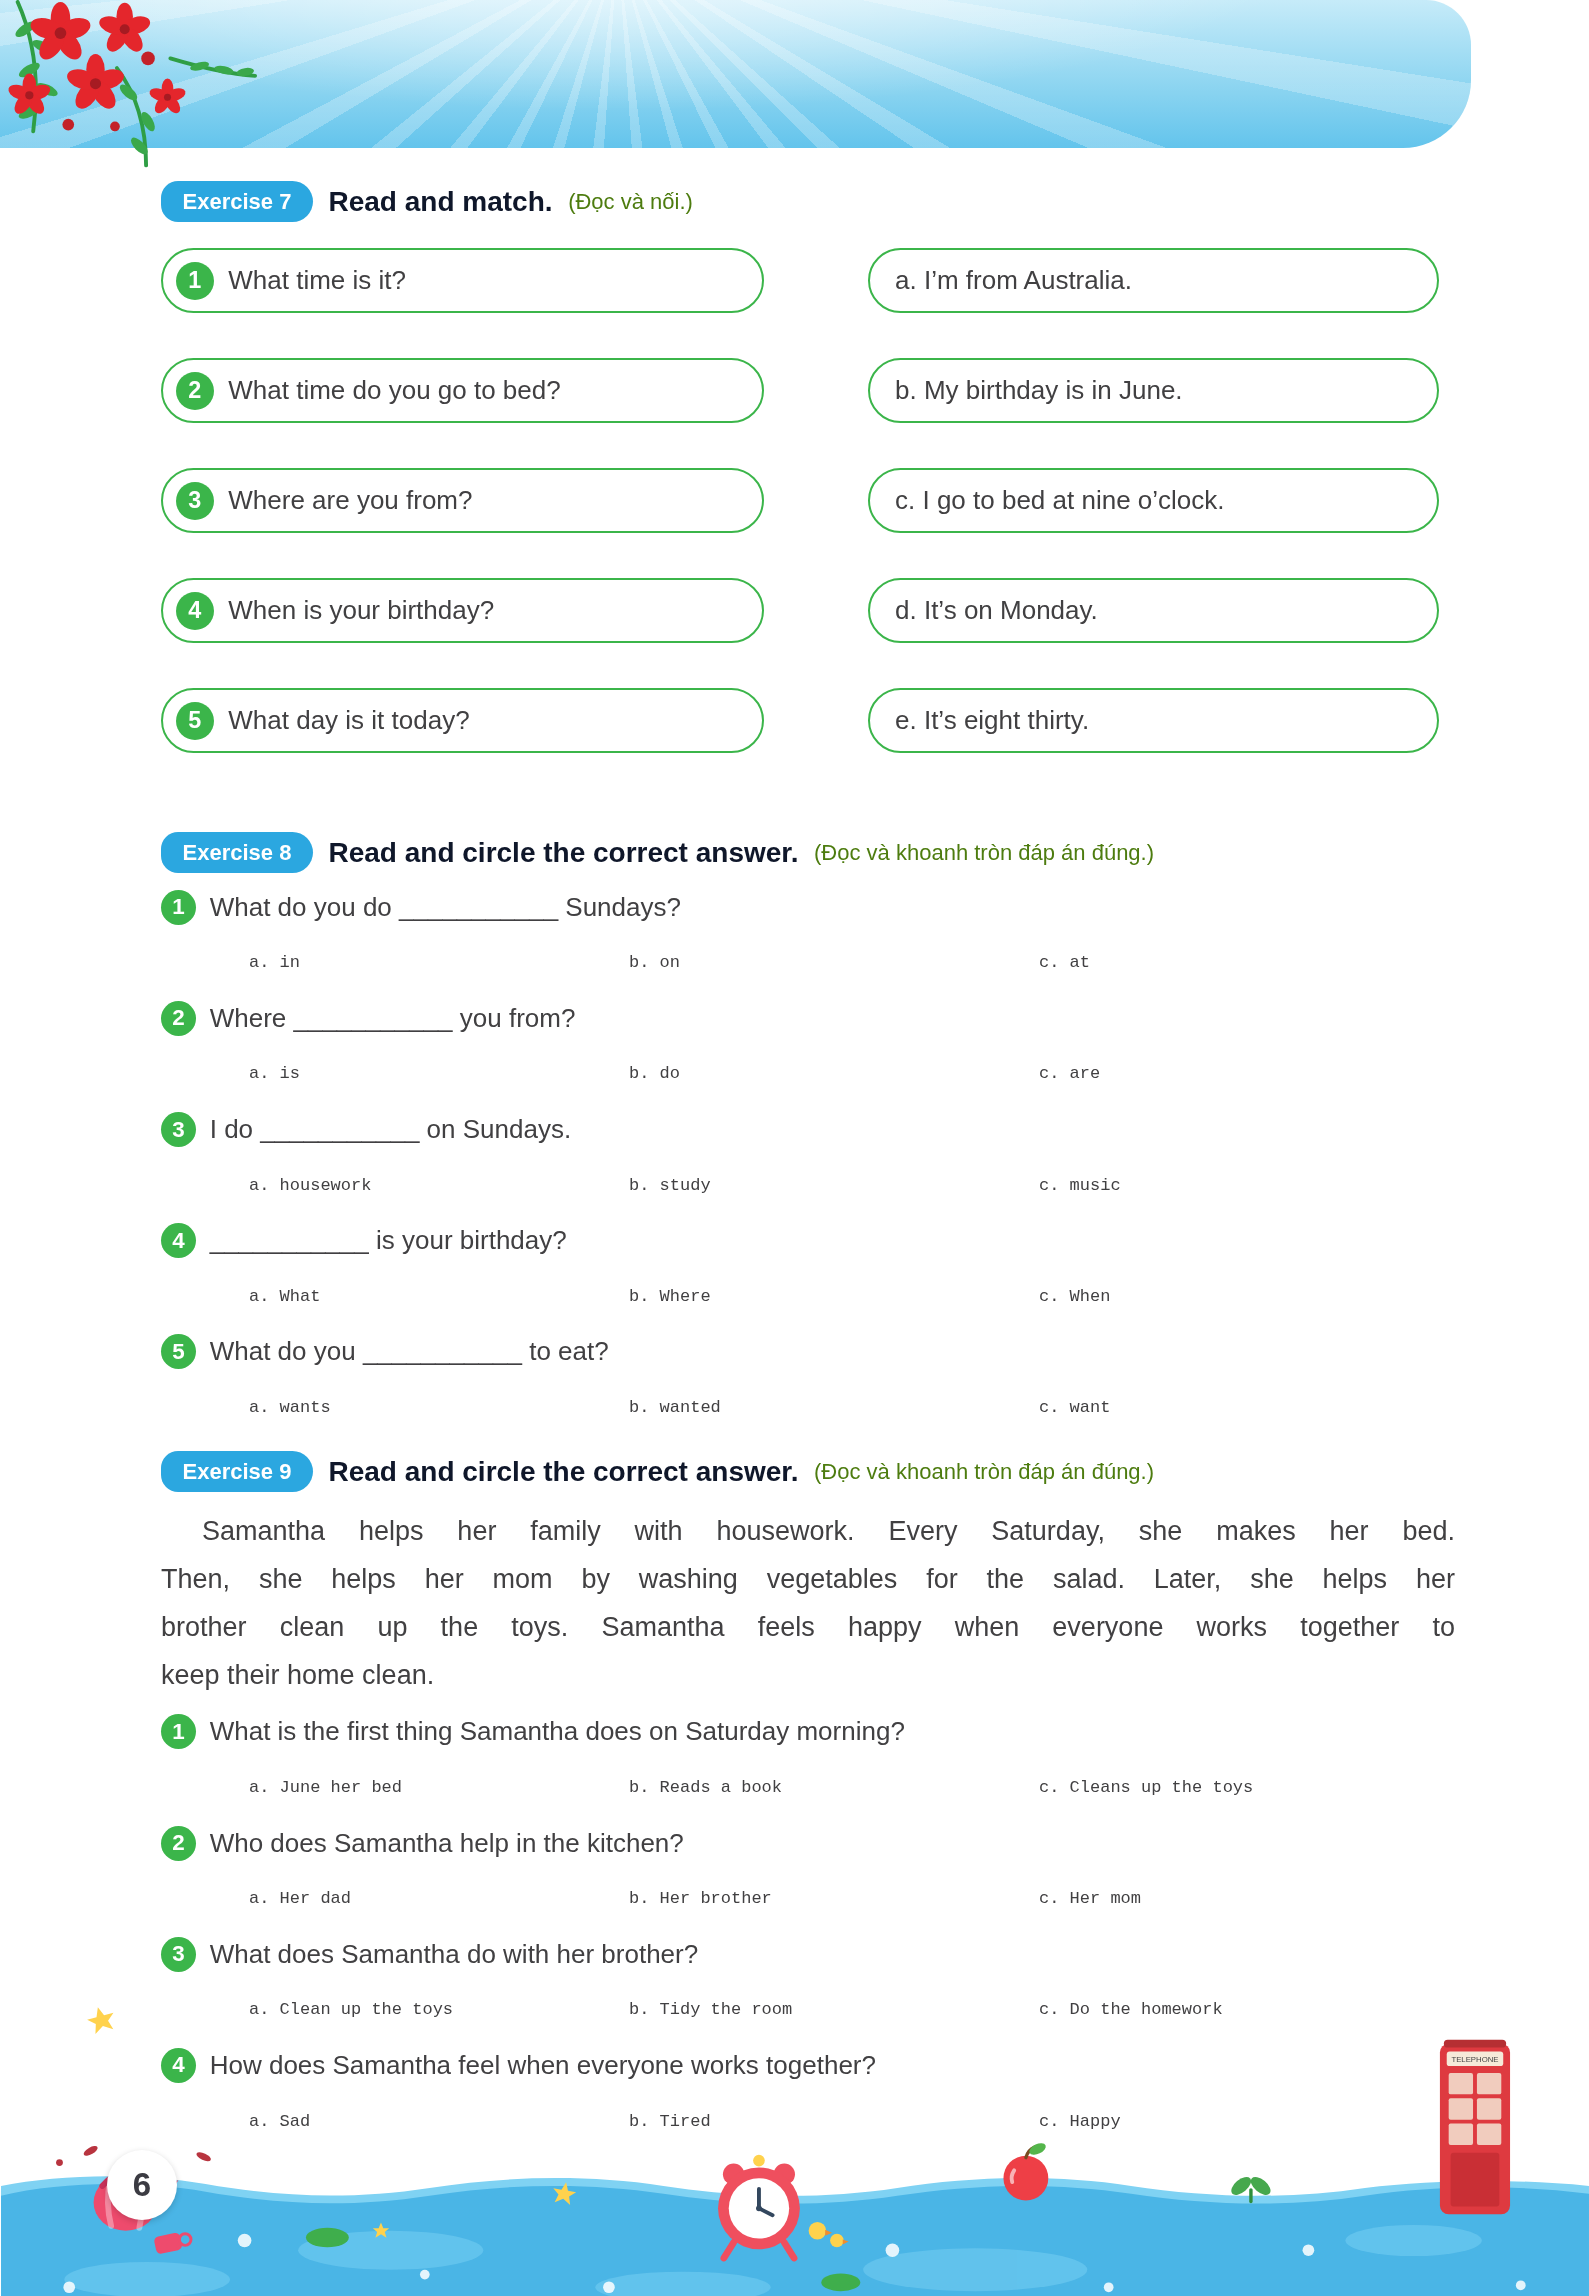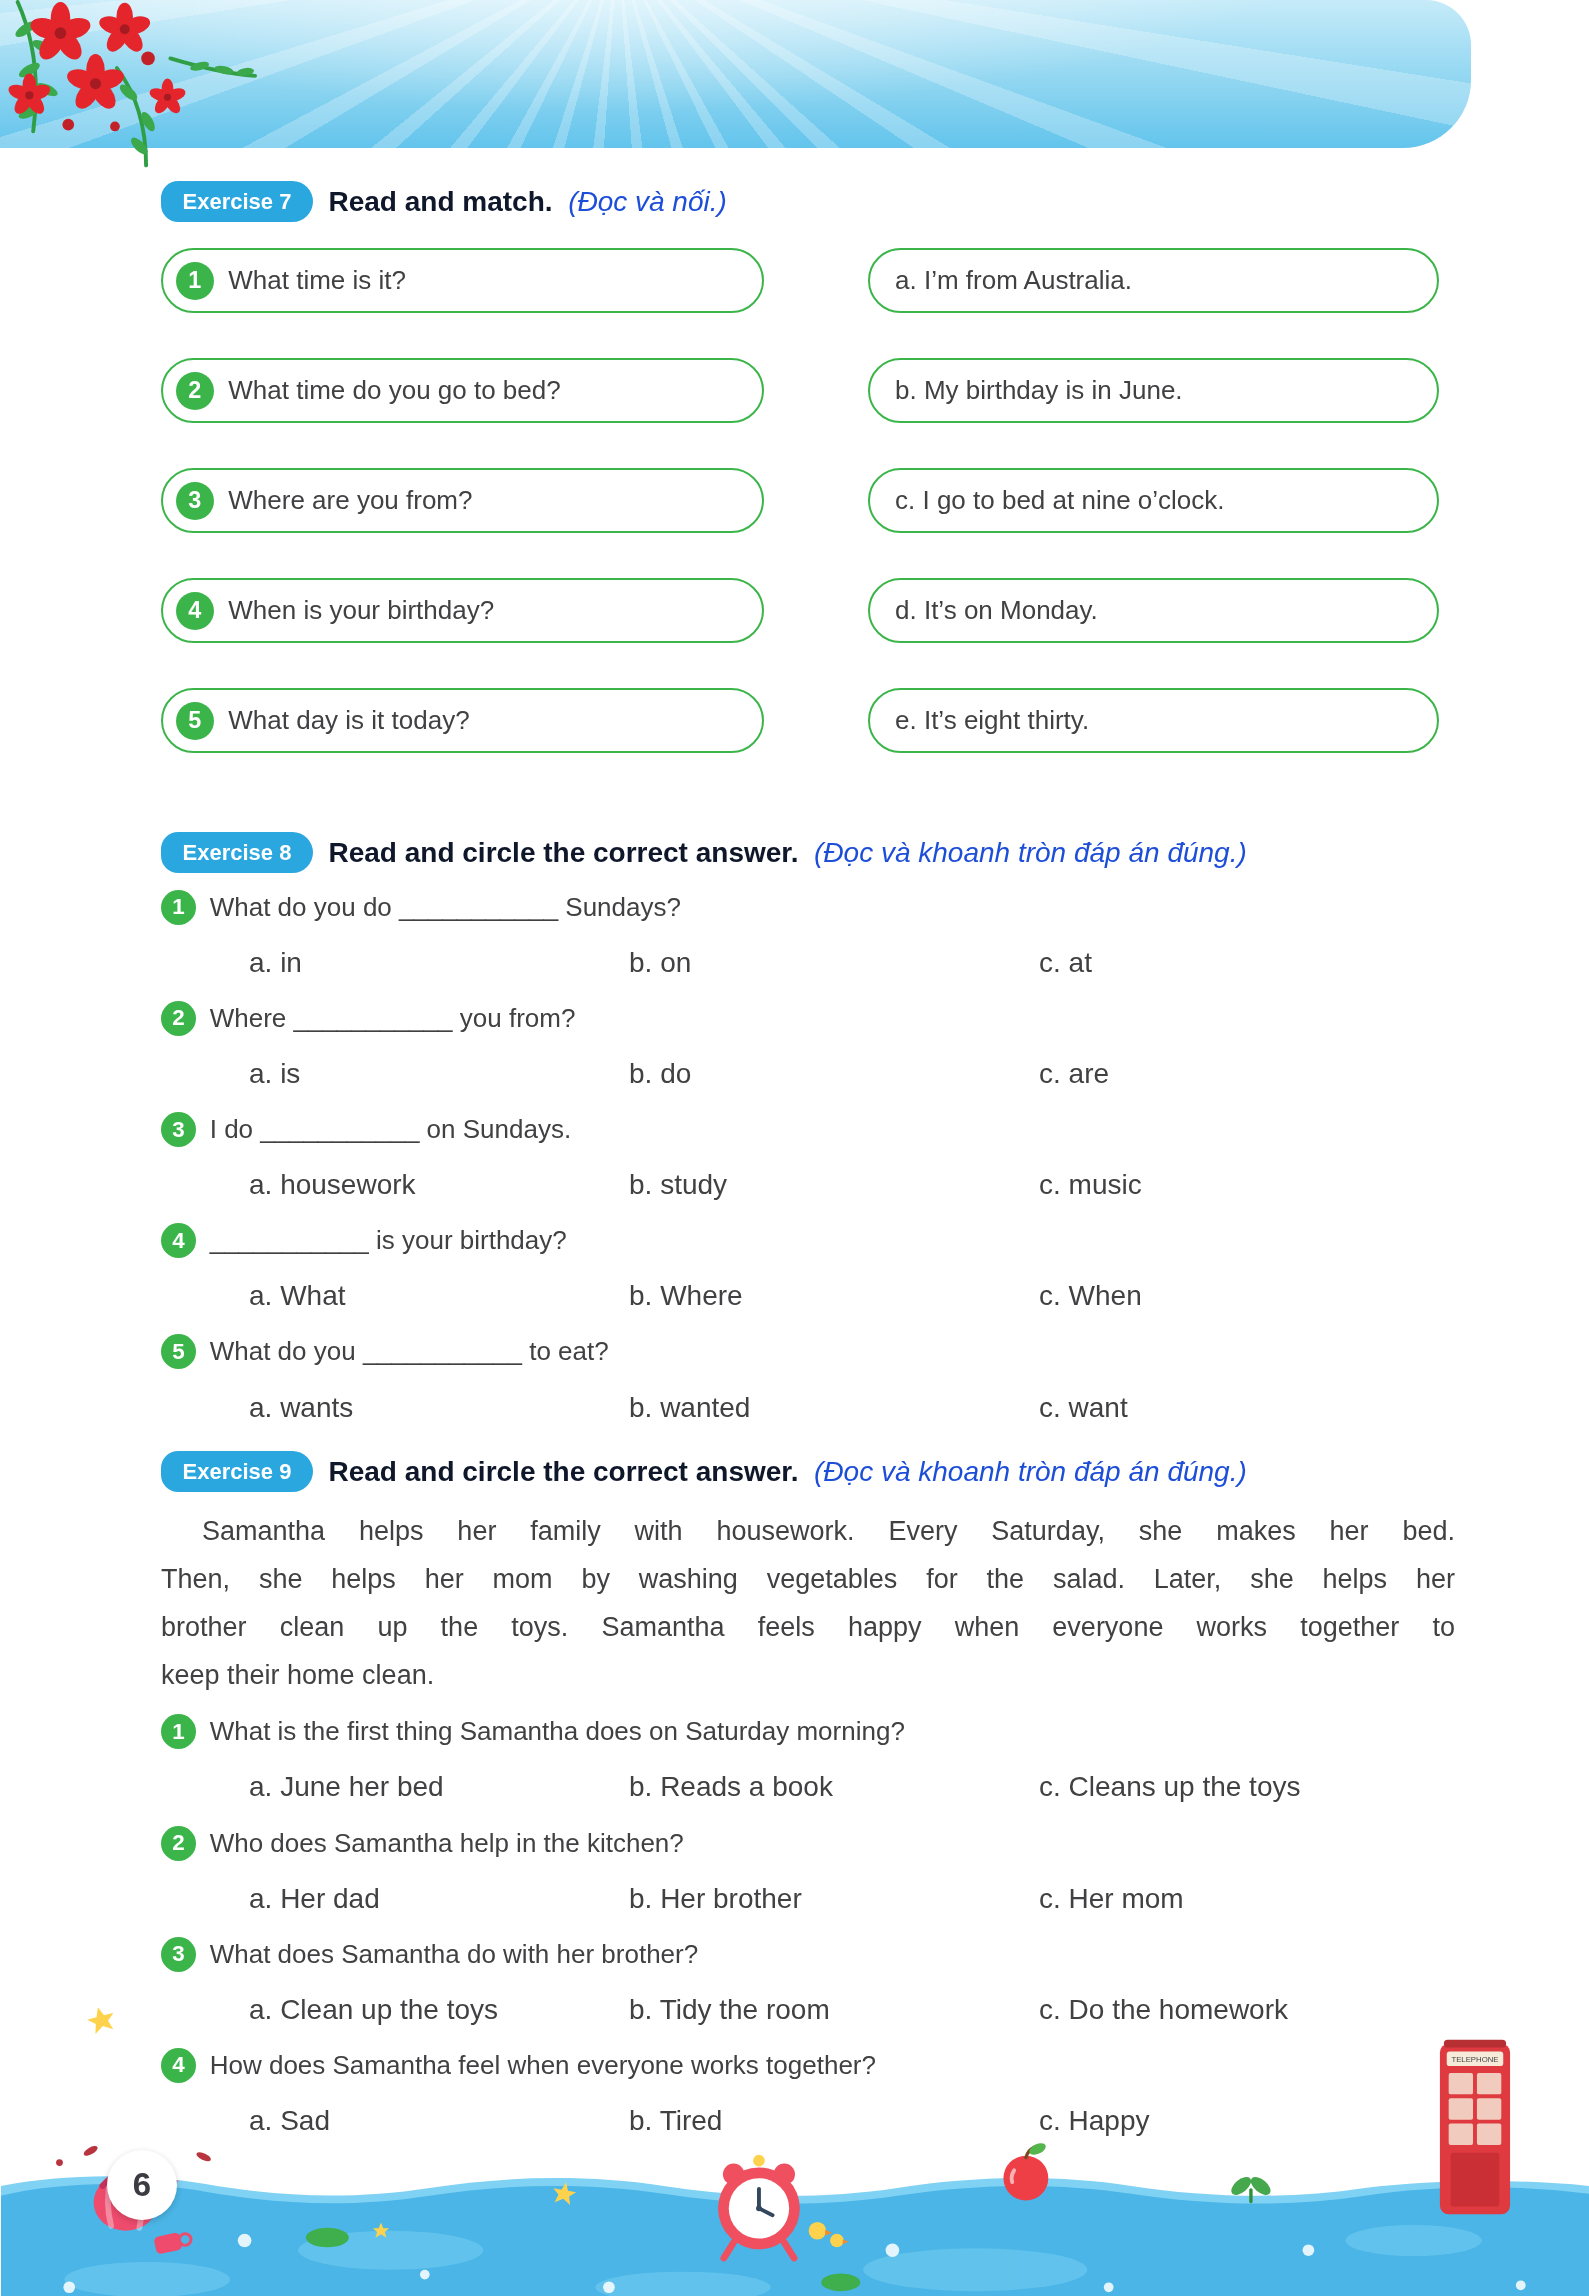--- a/index.html
+++ b/index.html
@@ -27,40 +27,40 @@
   #ex7{top:180px}
   #ex8{top:831px}
   #ex9{top:1450px}
   .ex-head{display:flex;align-items:center;gap:15.6px;margin-bottom:25px;height:43px}
   .ex-head.tight{margin-bottom:13.7px}
   .badge{
     background:#2BA7E0;color:#fff;font-weight:bold;font-size:22px;
     padding:7.8px 21.5px;border-radius:19.5px 23.4px 23.4px 19.5px;white-space:nowrap;
   }
   .ex-title{color:#0f172a;font-weight:bold;font-size:28px;white-space:nowrap}
-  .ex-sub{color:#1d4ed8;font-style:italic;font-size:28px;white-space:nowrap}
+  .ex-sub{color:#4d7c0f;font-size:22px;white-space:nowrap}
   
   .match{display:grid;grid-template-columns:603px 571px;column-gap:104px;row-gap:45px}
   .qbox,.abox{
     height:65px;background:#fff;border:2.9px solid #3BB54A;border-radius:33px;
     display:flex;align-items:center;font-size:26px;
   }
   .qbox{padding-left:12.7px;gap:14.6px}
   .abox{padding-left:25px}
   .numc{
     width:38px;height:38px;flex:0 0 38px;border-radius:50%;
     background:#3BB54A;color:#fff;font-weight:bold;font-size:23.4px;
     display:flex;align-items:center;justify-content:center;
   }
   
   .qline{display:flex;align-items:center;gap:13.7px;margin-bottom:16.6px;height:39px;font-size:26px}
   .qline .numc{width:35px;height:35px;flex-basis:35px;font-size:22.4px}
   .opts{
     display:grid;grid-template-columns:380px 410px auto;
-    padding-left:88px;margin-bottom:16.6px;height:39px;align-items:center;font-size:28px;
+    padding-left:88px;margin-bottom:16.6px;height:39px;align-items:center;font-size:17px;font-family:Liberation Mono, monospace;
   }
   
   .passage{margin-bottom:13.7px}
   .pline{font-size:27px;line-height:48px}
   .pline.just{text-align:justify;text-align-last:justify}
   .pline.first{text-indent:41px}
   
   .footer-art{position:absolute;left:0;bottom:0;width:1590px;height:302px;z-index:2}
   .page-num{
     position:absolute;left:107px;top:2150px;width:70px;height:70px;z-index:3;

